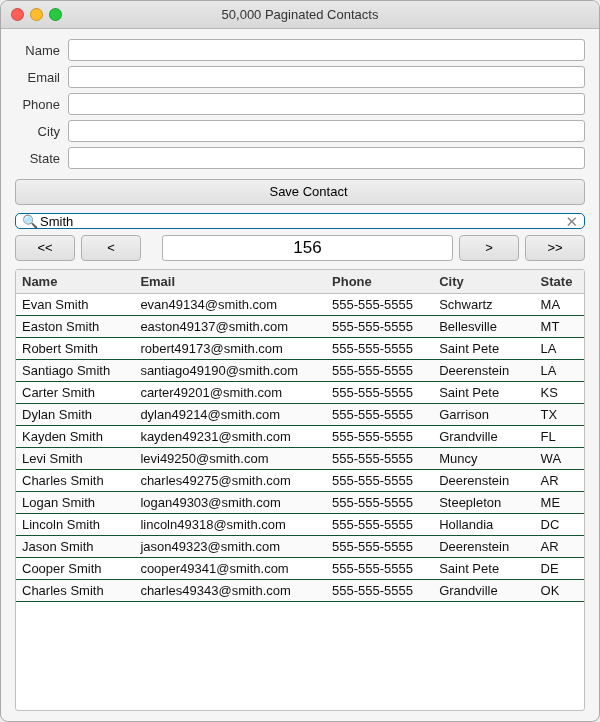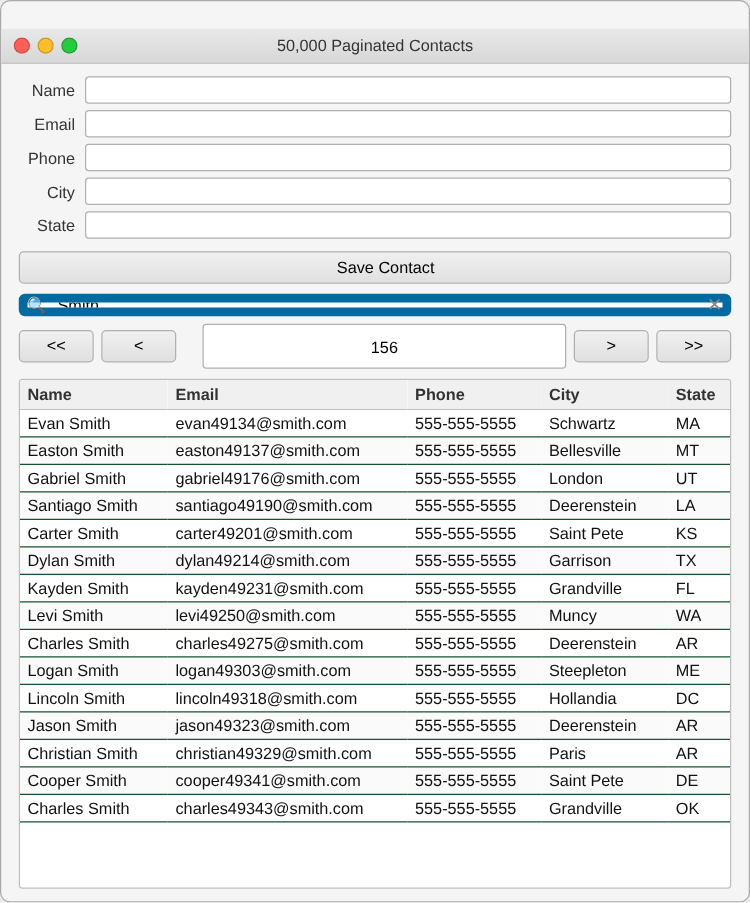--- a/index.html
+++ b/index.html
@@ -24,21 +24,20 @@
     }
     .titlebar {
       background: linear-gradient(to bottom, #e8e8e8, #d8d8d8);
       height: 28px;
       display: flex;
       align-items: center;
       justify-content: center;
       border-bottom: 1px solid #b8b8b8;
       position: relative;
       flex-shrink: 0;
-      margin-top: 22px;
     }
     .titlebar-buttons {
       position: absolute;
       left: 10px;
       display: flex;
       gap: 6px;
     }
     .titlebar-btn {
       width: 13px;
       height: 13px;
@@ -107,21 +106,21 @@
     }
     .search-icon-wrap {
       position: absolute;
       left: 7px;
       color: #888;
       font-size: 13px;
     }
     .search-input {
       flex: 1;
       height: 16px;
-      border: 7px solid #0369a1;
+      border: 1px solid #0369a1;
       border-radius: 5px;
       padding: 2px 26px 2px 24px;
       font-size: 13px;
       background: #fff;
       outline: none;
     }
     .search-clear {
       position: absolute;
       right: 7px;
       color: #888;
@@ -143,25 +142,25 @@
       border: 1px solid #b0b0b0;
       border-radius: 4px;
       font-size: 13px;
       cursor: pointer;
       text-align: center;
       line-height: 24px;
       padding: 0 8px;
     }
     .page-input {
       flex: 1;
-      height: 36px;
+      height: 26px;
       border: 1px solid #b0b0b0;
       border-radius: 3px;
       text-align: center;
-      font-size: 13px;
+      font-size: 17px;
       background: #fff;
       outline: none;
       margin-left: 15px;
     }
     .table-container {
       flex: 1;
       overflow-y: auto;
       border: 1px solid #c0c0c0;
       border-radius: 3px;
       background: #fff;
@@ -270,25 +269,25 @@
               <td>MA</td>
             </tr>
             <tr>
               <td>Easton Smith</td>
               <td>easton49137@smith.com</td>
               <td>555-555-5555</td>
               <td>Bellesville</td>
               <td>MT</td>
             </tr>
             <tr>
-              <td>Gabriel Smith</td>
-              <td>gabriel49176@smith.com</td>
-              <td>555-555-5555</td>
-              <td>London</td>
-              <td>UT</td>
+              <td>Robert Smith</td>
+              <td>robert49173@smith.com</td>
+              <td>555-555-5555</td>
+              <td>Saint Pete</td>
+              <td>LA</td>
             </tr>
             <tr>
               <td>Santiago Smith</td>
               <td>santiago49190@smith.com</td>
               <td>555-555-5555</td>
               <td>Deerenstein</td>
               <td>LA</td>
             </tr>
             <tr>
               <td>Carter Smith</td>
@@ -340,27 +339,20 @@
               <td>DC</td>
             </tr>
             <tr>
               <td>Jason Smith</td>
               <td>jason49323@smith.com</td>
               <td>555-555-5555</td>
               <td>Deerenstein</td>
               <td>AR</td>
             </tr>
             <tr>
-              <td>Christian Smith</td>
-              <td>christian49329@smith.com</td>
-              <td>555-555-5555</td>
-              <td>Paris</td>
-              <td>AR</td>
-            </tr>
-            <tr>
               <td>Cooper Smith</td>
               <td>cooper49341@smith.com</td>
               <td>555-555-5555</td>
               <td>Saint Pete</td>
               <td>DE</td>
             </tr>
             <tr>
               <td>Charles Smith</td>
               <td>charles49343@smith.com</td>
               <td>555-555-5555</td>

